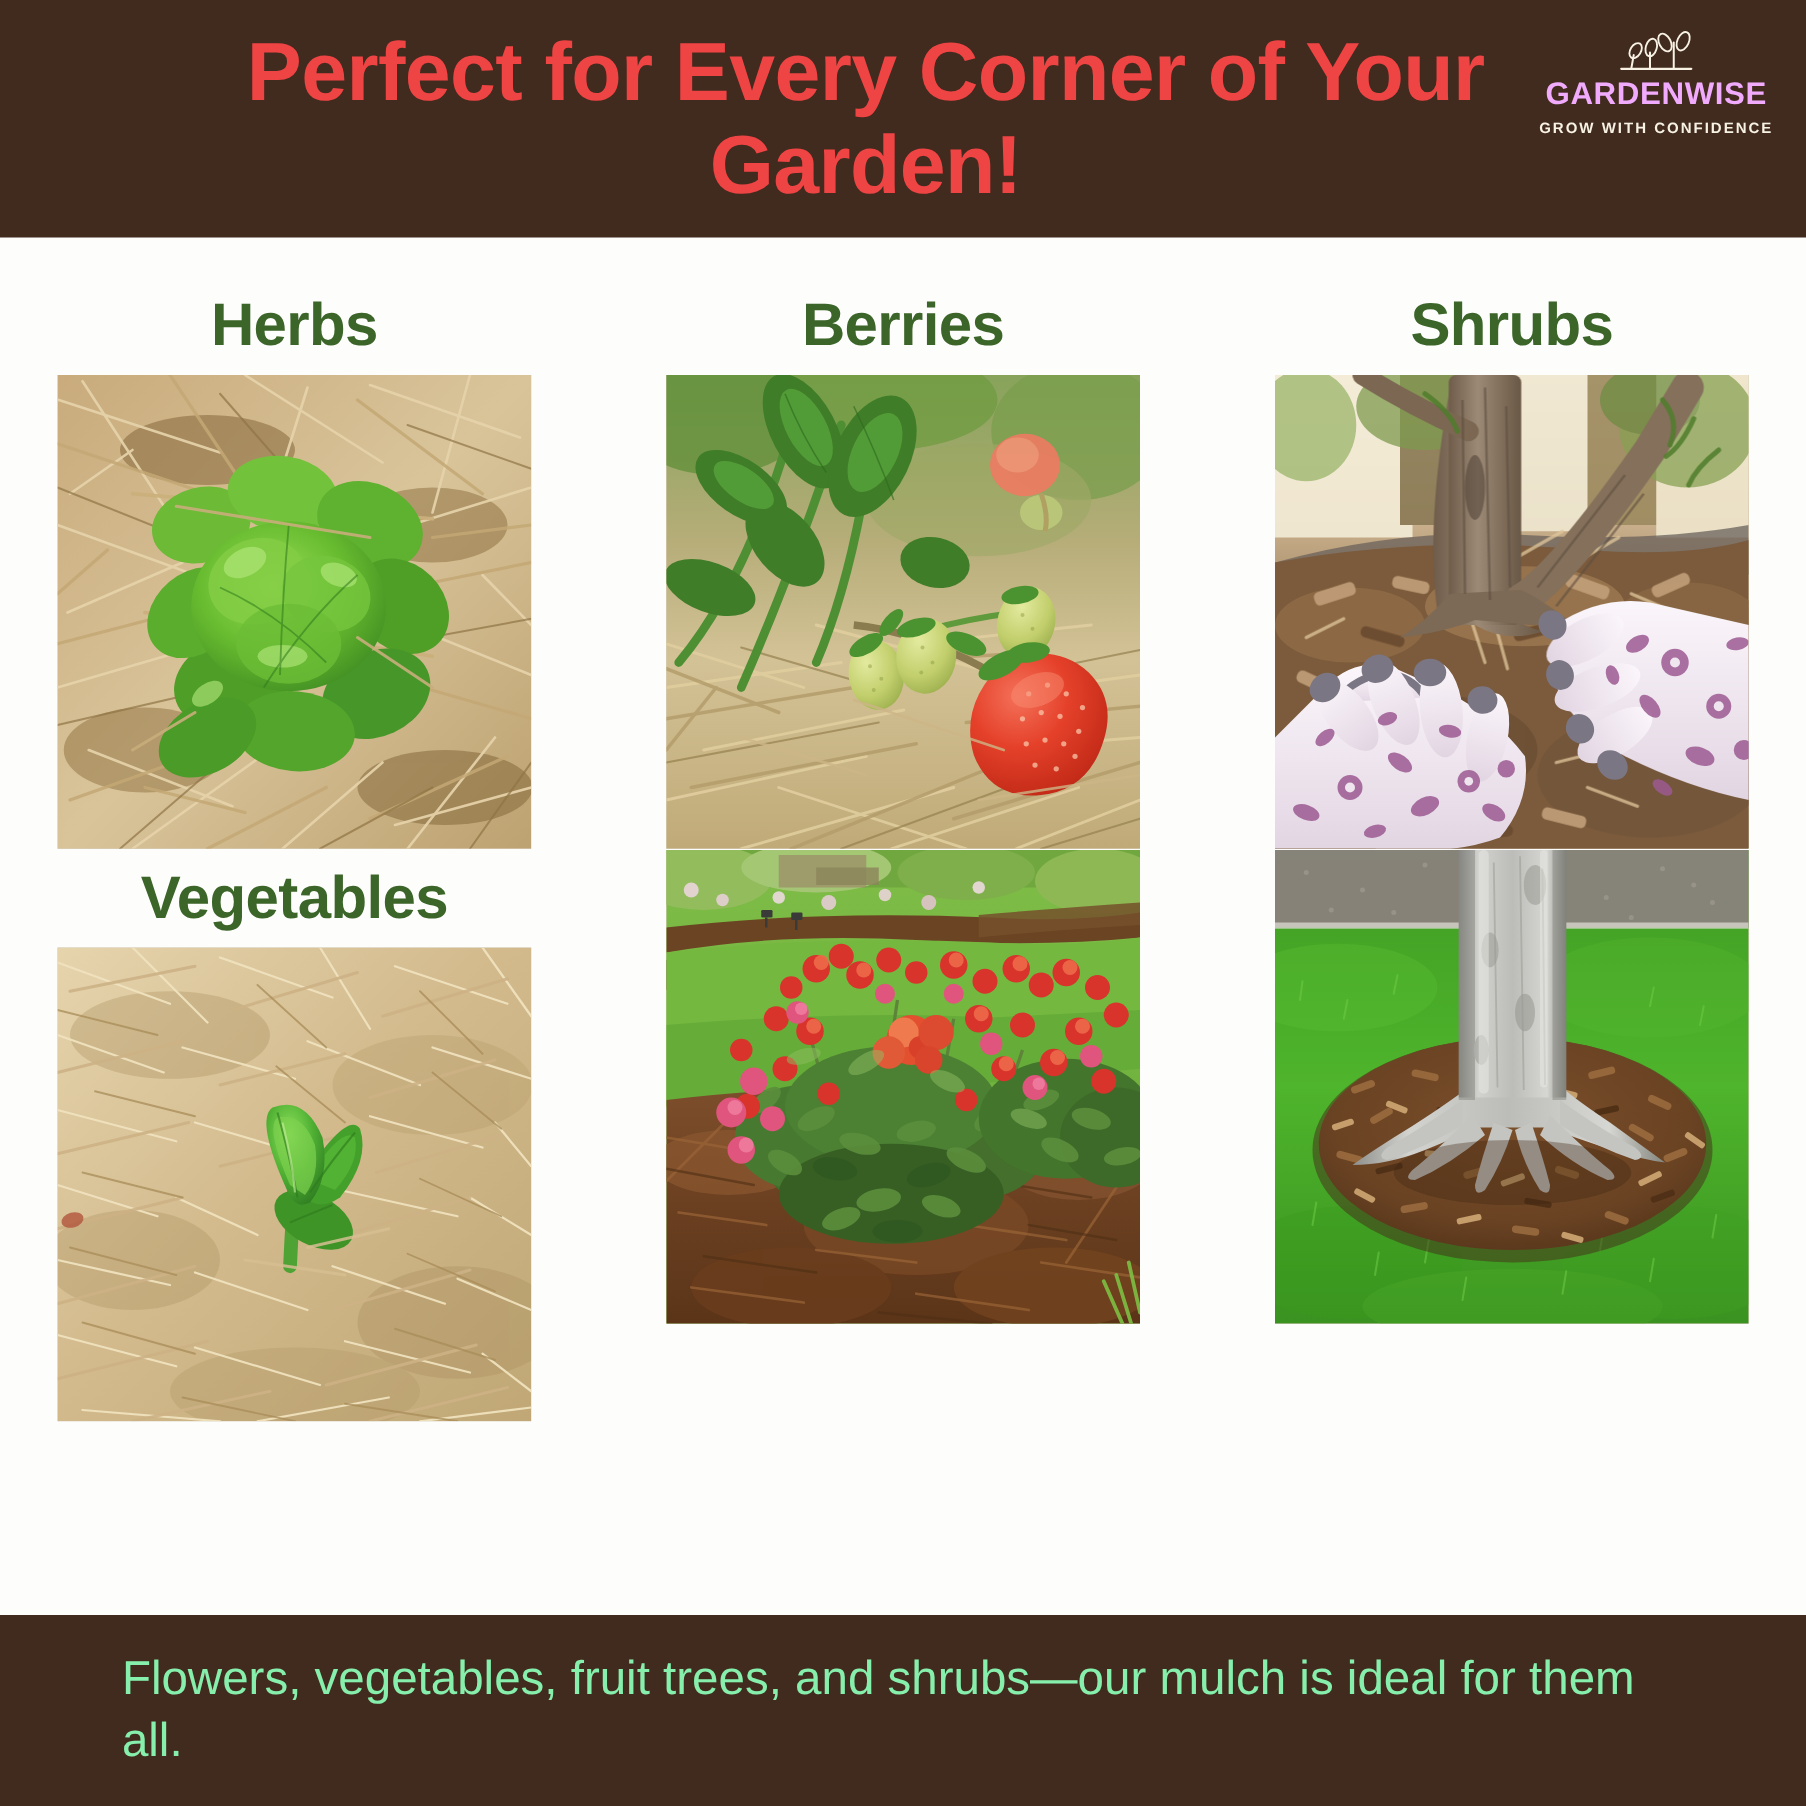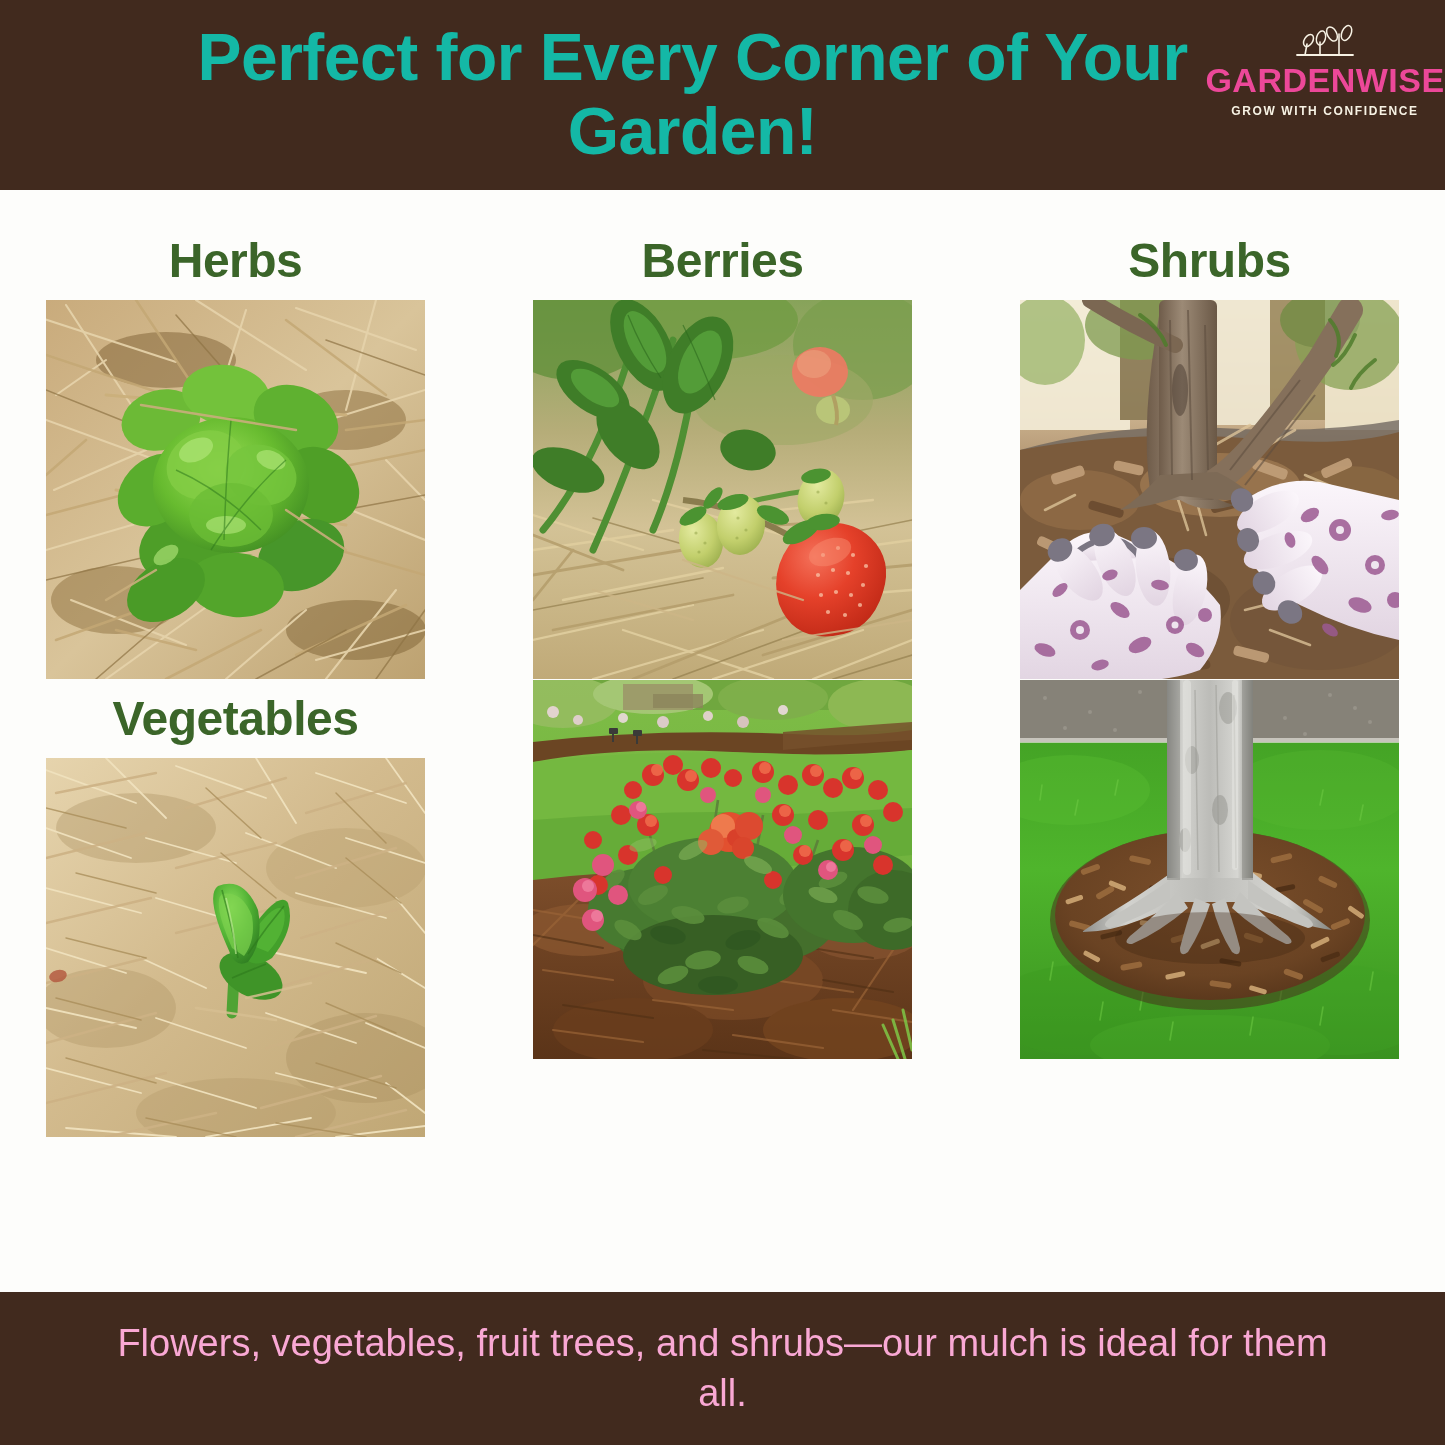--- a/index.html
+++ b/index.html
@@ -24,39 +24,39 @@
     position:relative;
     height:190px;
     background:#412a1e;
     flex:0 0 190px;
     display:flex; align-items:center; justify-content:center;
   }
   .header-title {
     width:1000px;
     margin-left:-60px;
     text-align:center;
-    color:#14b8a6;
+    color:#ef4444;
     font-size:66px;
     font-weight:bold;
     line-height:1.12;
     letter-spacing:-0.5px;
     font-family:"Liberation Sans", sans-serif;
   }
 
   
   .logo {
     position:absolute;
     right:20px; top:22px;
     width:200px;
     display:flex; flex-direction:column; align-items:center;
   }
   .logo-mark { width:72px; height:40px; display:block; }
   .logo-word {
-    color:#ec4899;
-    font-size:34px;
+    color:#f0abfc;
+    font-size:25px;
     font-weight:bold;
     letter-spacing:0.5px;
     line-height:1;
     margin-top:1px;
   }
   .logo-tag {
     color:#f7f2e4;
     font-size:12px;
     font-weight:bold;
     letter-spacing:1.6px;
@@ -98,22 +98,21 @@
   .photo svg { display:block; width:379px; height:379px; }
 
   
   .footer {
     flex:0 0 153px;
     background:#412a1e;
     display:flex; align-items:center; justify-content:center;
   }
   .footer-text {
     width:1250px;
-    text-align:center;
-    color:#f9a8d4;
+    color:#86efac;
     font-size:38px;
     line-height:1.3;
     font-weight:normal;
   }
 </style>
 </head>
 <body>
 
 <div class="page">
 

